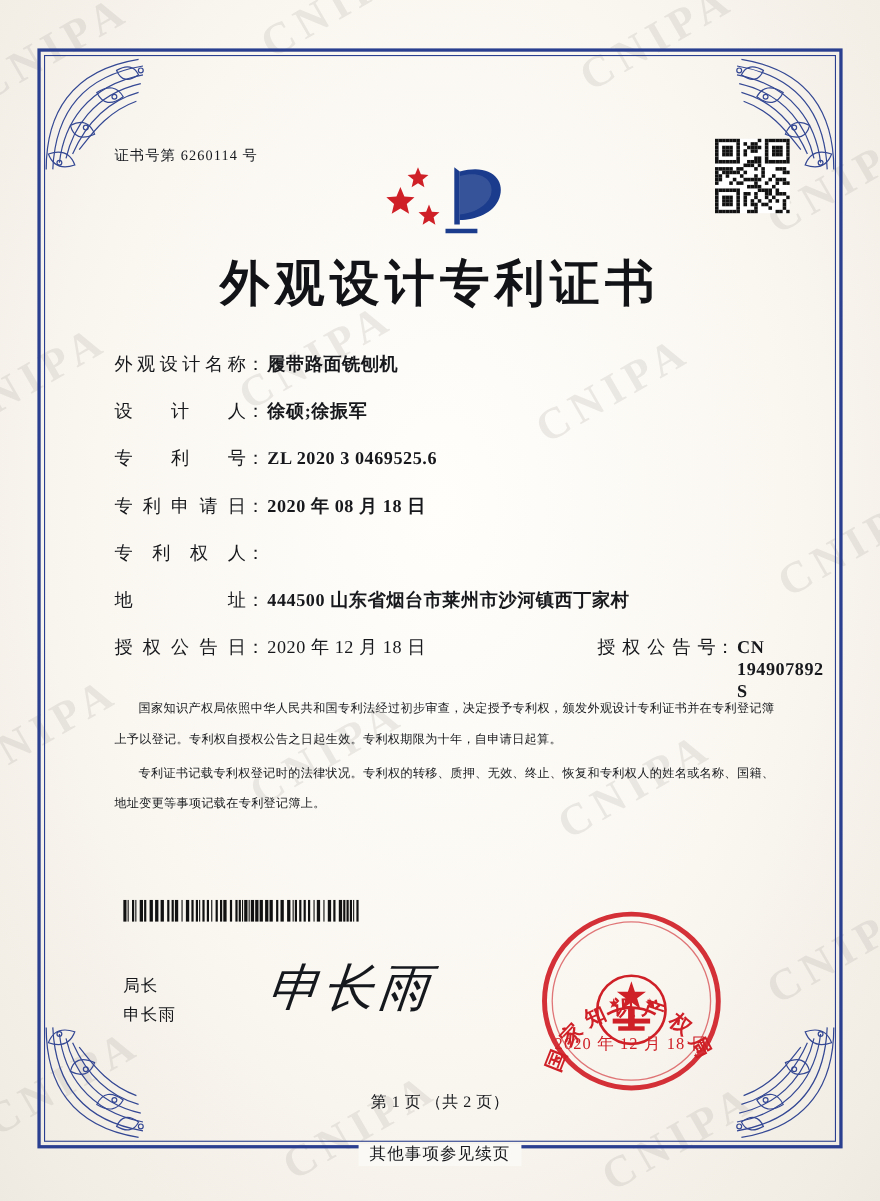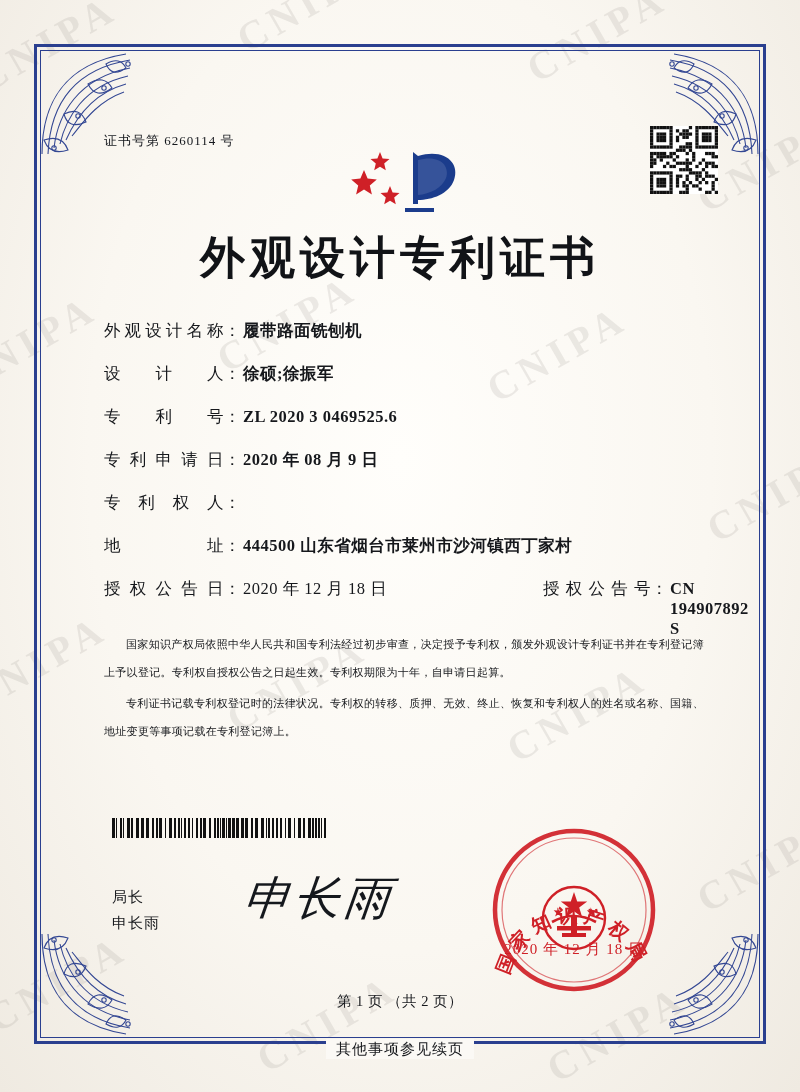--- a/index.html
+++ b/index.html
@@ -619,21 +619,21 @@
 
     <div class="row">
       <div class="lbl">
         <span>专</span>
         <span>利</span>
         <span>申</span>
         <span>请</span>
         <span>日</span>
       </div>
       <div class="sep">：</div>
-      <div class="val">2020 年 08 月 9 日</div>
+      <div class="val">2020 年 08 月 18 日</div>
     </div>
 
     <div class="row">
       <div class="lbl">
         <span>专</span>
         <span>利</span>
         <span>权</span>
         <span>人</span>
       </div>
       <div class="sep">：</div>

